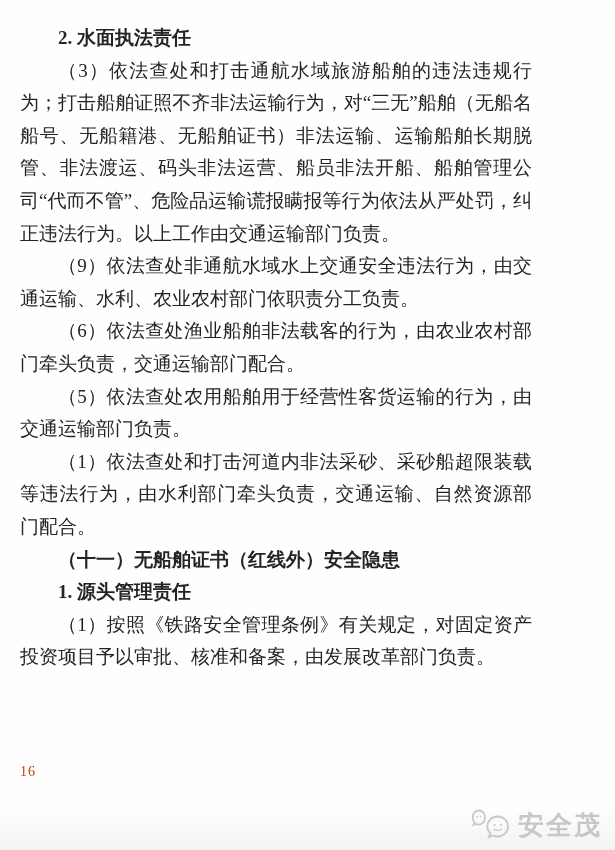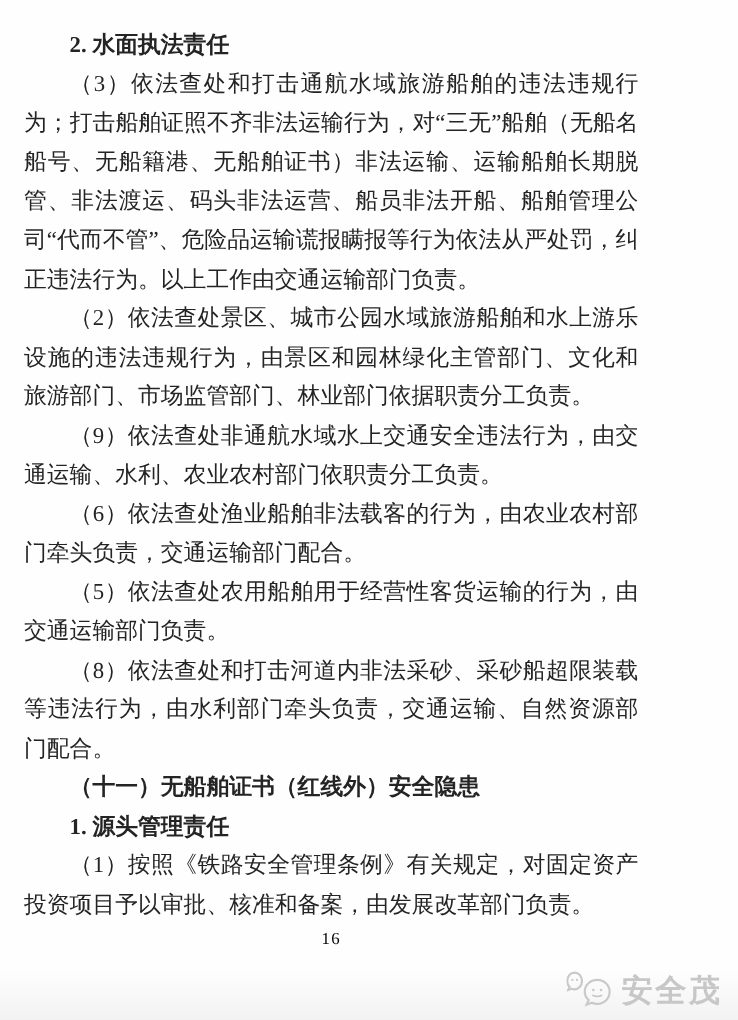--- a/index.html
+++ b/index.html
@@ -33,25 +33,23 @@
     word-break: break-all;
   }
   .blk.bold {
     font-weight: bold;
   }
   .page-number {
     position: absolute;
     top: 764px;
     left: 20px;
     width: 512px;
-    text-align: center;
     font-size: 14px;
-    color: #000000;
+    color: #c2410c;
     letter-spacing: 1px;
-    margin-top: 12px;
   }
   .watermark {
     position: absolute;
     right: 13px;
     bottom: 8px;
     display: flex;
     align-items: center;
     gap: 4px;
     color: #c7c7c7;
   }
@@ -73,25 +71,24 @@
   }
 </style>
 </head>
 <body>
 
 <div class="page">
 
   <div class="content">
     <p class="blk bold">2.  水面执法责任</p>
     <p class="blk">（3）依法查处和打击通航水域旅游船舶的违法违规行为；打击船舶证照不齐非法运输行为，对“三无”船舶（无船名船号、无船籍港、无船舶证书）非法运输、运输船舶长期脱管、非法渡运、码头非法运营、船员非法开船、船舶管理公司“代而不管”、危险品运输谎报瞒报等行为依法从严处罚，纠正违法行为。以上工作由交通运输部门负责。</p>
-    <p class="blk">（2）依法查处景区、城市公园水域旅游船舶和水上游乐设施的违法违规行为，由景区和园林绿化主管部门、文化和旅游部门、市场监管部门、林业部门依据职责分工负责。</p>
     <p class="blk">（9）依法查处非通航水域水上交通安全违法行为，由交通运输、水利、农业农村部门依职责分工负责。</p>
     <p class="blk">（6）依法查处渔业船舶非法载客的行为，由农业农村部门牵头负责，交通运输部门配合。</p>
     <p class="blk">（5）依法查处农用船舶用于经营性客货运输的行为，由交通运输部门负责。</p>
-    <p class="blk">（8）依法查处和打击河道内非法采砂、采砂船超限装载等违法行为，由水利部门牵头负责，交通运输、自然资源部门配合。</p>
+    <p class="blk">（1）依法查处和打击河道内非法采砂、采砂船超限装载等违法行为，由水利部门牵头负责，交通运输、自然资源部门配合。</p>
     <p class="blk bold">（十一）无船舶证书（红线外）安全隐患</p>
     <p class="blk bold">1.  源头管理责任</p>
     <p class="blk">（1）按照《铁路安全管理条例》有关规定，对固定资产投资项目予以审批、核准和备案，由发展改革部门负责。</p>
   </div>
 
   <div class="page-number">16</div>
 
   <div class="watermark">
     <span style="display:inline-block; line-height:0;">
       <svg width="42" height="34" viewBox="0 0 42 34" fill="none" xmlns="http://www.w3.org/2000/svg">

